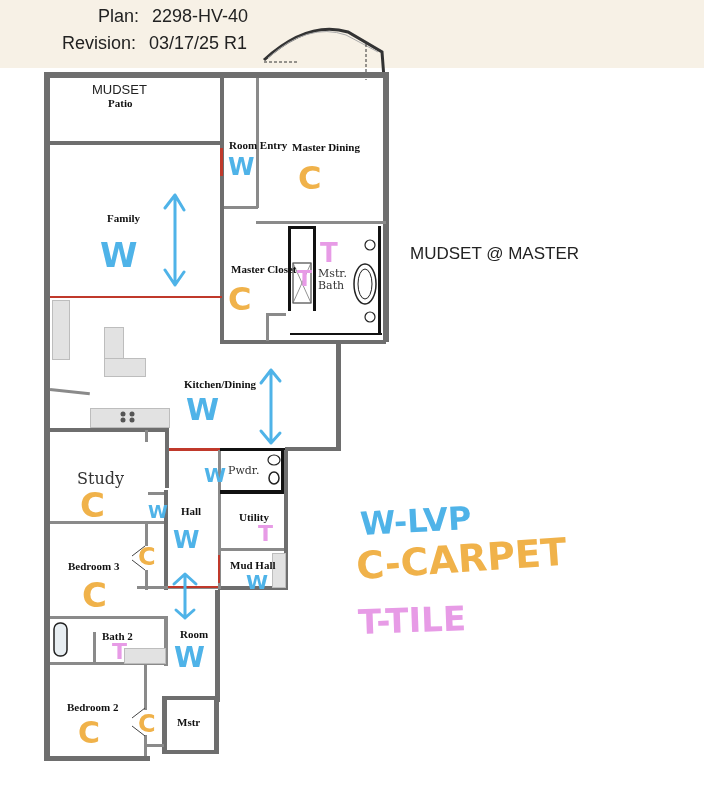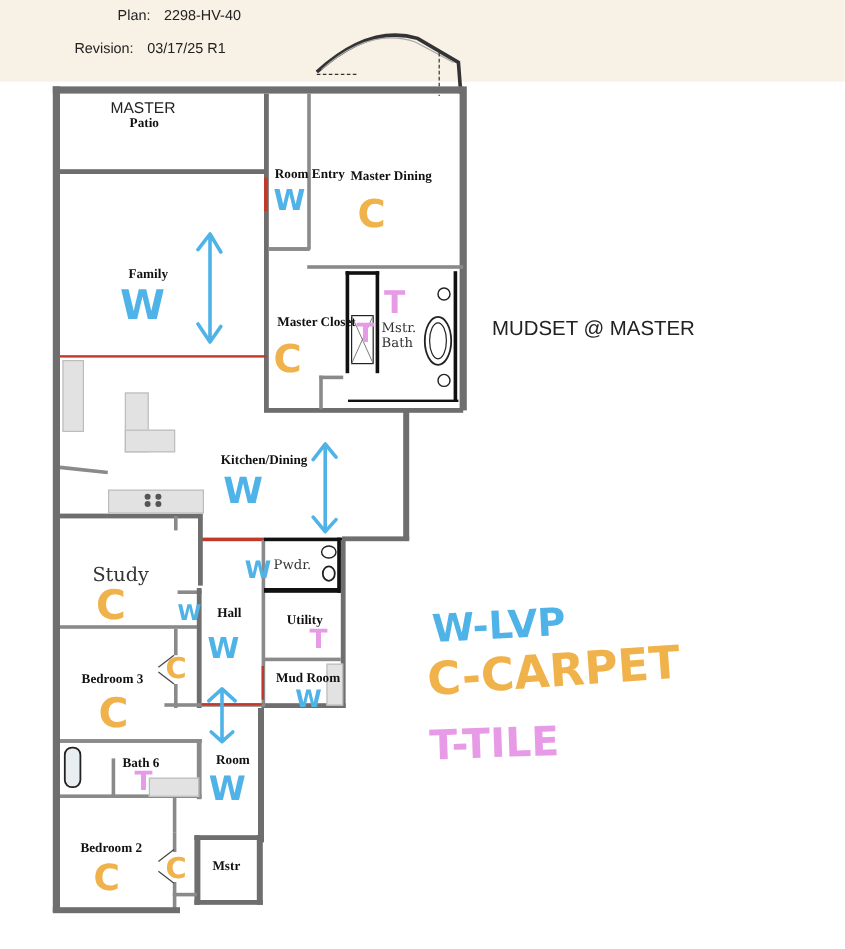--- a/index.html
+++ b/index.html
@@ -1,18 +1,18 @@
 <!DOCTYPE html>
 <html><head>
 <meta charset="utf-8">
 <style>
   html, body { margin:0; padding:0; }
   body { width:704px; height:791px; position:relative; background:#ffffff; overflow:hidden; font-family:"Liberation Sans", sans-serif; }
   .header-band { position:absolute; left:0; top:0; width:704px; height:68px; background:#f7f1e6; }
-  .plan-line { position:absolute; font-family:"Liberation Sans", sans-serif; font-size:12px; color:#222; white-space:nowrap; }
+  .plan-line { position:absolute; font-family:"Liberation Sans", sans-serif; font-size:18px; color:#222; white-space:nowrap; }
   .wall { position:absolute; background:#6e6e6e; }
   .wall.thin { background:#8a8a8a; }
   .wall.red { background:#c0392b; }
   .wall.black { background:#111; }
   .room-label { position:absolute; font-family:Liberation Serif, serif; font-weight:bold; font-size:11px; color:#111; white-space:nowrap; }
   .serif-label { position:absolute; font-family:"DejaVu Serif", serif; color:#333; white-space:nowrap; }
   .big-label { position:absolute; font-family:"Liberation Sans", sans-serif; color:#222; white-space:nowrap; }
   .counter { position:absolute; background:#e2e2e2; border:1px solid #bdbdbd; }
   .mark { position:absolute; font-family:"DejaVu Sans", sans-serif; font-weight:bold; line-height:1; }
   .mark.w { color:#4fb3e8; }
@@ -161,43 +161,43 @@
 
 <svg style="left:130px; top:538px;" width="20" height="40">
   <line x1="15" y1="8" x2="2" y2="18" stroke="#444" stroke-width="1"></line>
   <line x1="15" y1="32" x2="2" y2="22" stroke="#444" stroke-width="1"></line>
 </svg>
 <svg style="left:130px; top:702px;" width="20" height="40">
   <line x1="15" y1="6" x2="2" y2="16" stroke="#444" stroke-width="1"></line>
   <line x1="15" y1="34" x2="2" y2="24" stroke="#444" stroke-width="1"></line>
 </svg>
 
-<div class="big-label" style="left:92px; top:82px; font-size:13px;">MASTER</div>
+<div class="big-label" style="left:92px; top:82px; font-size:13px;">MUDSET</div>
 <div class="room-label" style="left:108px; top:97px;">Patio</div>
 <div class="room-label" style="left:229px; top:139px;">Room Entry</div>
 <div class="room-label" style="left:292px; top:141px;">Master Dining</div>
-<div class="room-label" style="left:107px; top:212px;margin-top:11px;">Family</div>
+<div class="room-label" style="left:107px; top:212px;">Family</div>
 <div class="room-label" style="left:231px; top:263px;">Master Closet</div>
 <div class="serif-label" style="left:318px; top:268px; font-size:11px; line-height:12px;">
   <div>Mstr.</div>
   <div>Bath</div>
 </div>
 <div class="room-label" style="left:184px; top:378px;">Kitchen/Dining</div>
 <div class="serif-label" style="left:77px; top:469px; font-size:16px;">Study</div>
 <div class="serif-label" style="left:228px; top:464px; font-size:11px;">Pwdr.</div>
 <div class="room-label" style="left:181px; top:505px;">Hall</div>
 <div class="room-label" style="left:239px; top:511px;">Utility</div>
-<div class="room-label" style="left:230px; top:559px;">Mud Room</div>
+<div class="room-label" style="left:230px; top:559px;">Mud Hall</div>
 <div class="room-label" style="left:68px; top:560px;">Bedroom 3</div>
-<div class="room-label" style="left:102px; top:630px;">Bath 6</div>
+<div class="room-label" style="left:102px; top:630px;">Bath 2</div>
 <div class="room-label" style="left:180px; top:628px;">Room</div>
 <div class="room-label" style="left:67px; top:701px;">Bedroom 2</div>
 <div class="room-label" style="left:177px; top:716px;">Mstr</div>
 
-<div class="big-label" style="left:410px; top:264px; font-size:17px;">MUDSET @ MASTER</div>
+<div class="big-label" style="left:410px; top:244px; font-size:17px;">MUDSET @ MASTER</div>
 
 <div class="mark w" style="left:100px; top:238px; font-size:34px;">W</div>
 <div class="mark w" style="left:228px; top:155px; font-size:24px;">W</div>
 <div class="mark w" style="left:186px; top:395px; font-size:30px;">W</div>
 <div class="mark w" style="left:204px; top:465px; font-size:20px;">W</div>
 <div class="mark w" style="left:148px; top:503px; font-size:18px;">W</div>
 <div class="mark w" style="left:173px; top:528px; font-size:24px;">W</div>
 <div class="mark w" style="left:246px; top:572px; font-size:20px;">W</div>
 <div class="mark w" style="left:174px; top:644px; font-size:28px;">W</div>
 

